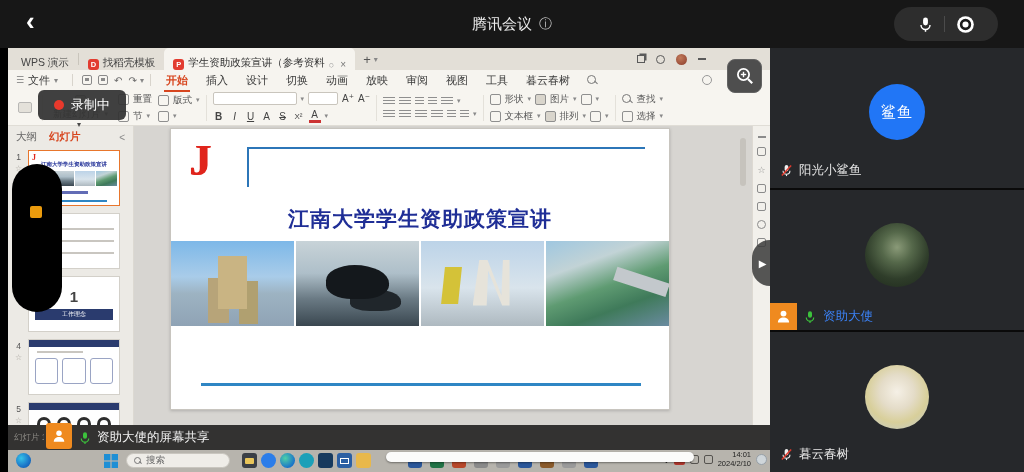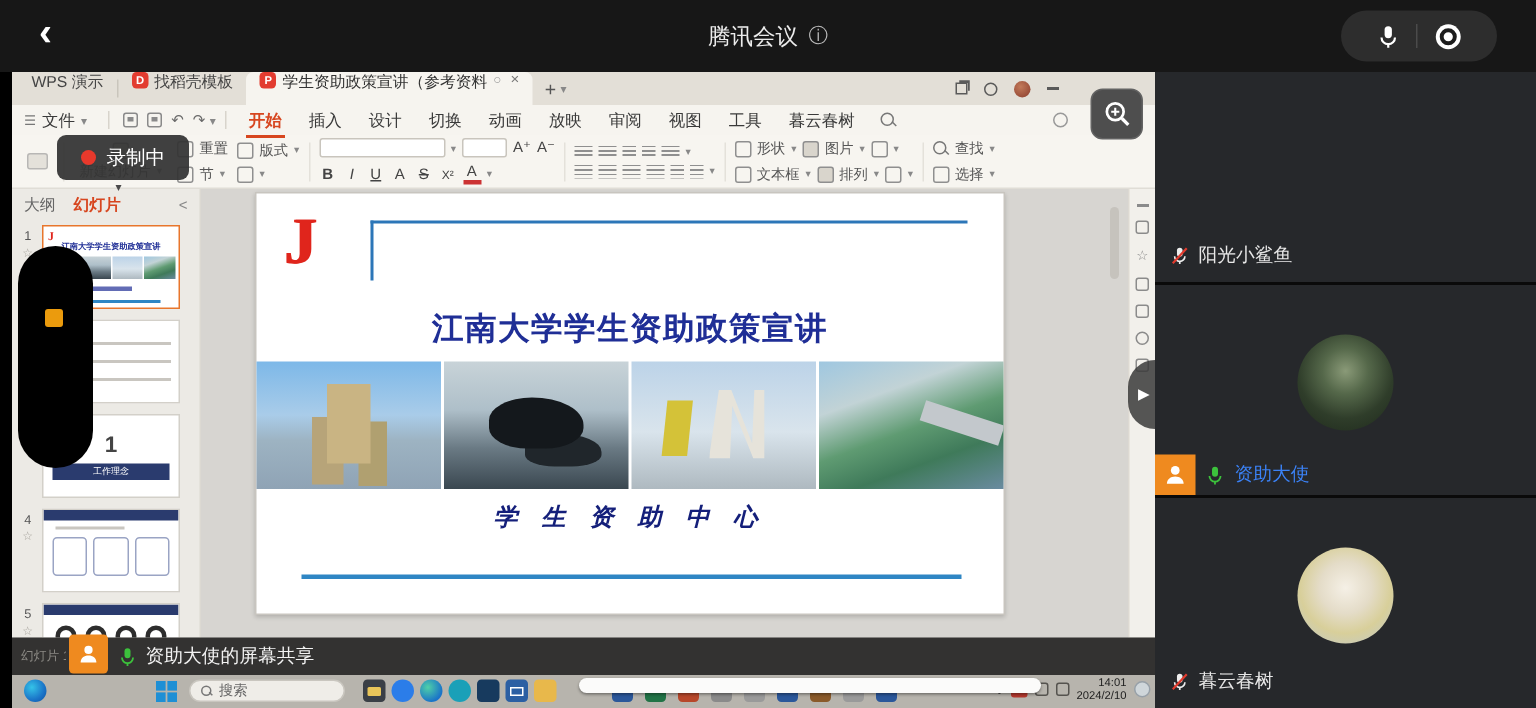--- a/index.html
+++ b/index.html
@@ -14,21 +14,21 @@
   .mtitle{color:#ececec;font-size:15px;display:flex;align-items:center;gap:7px}
   .infoi{color:#bdbdbd;font-size:13px}
   .toppill{position:absolute;right:26px;top:7px;width:104px;height:34px;background:#2d2d2d;border-radius:17px;
            display:flex;align-items:center;justify-content:center;gap:10px}
   .pilldiv{width:1px;height:16px;background:#4b4b4b}
 
   
   .share{position:absolute;left:8px;top:48px;width:762px;height:424px;background:#d7d5d1;overflow:hidden}
 
   .tabbar{height:22px;background:#e3dfd7;display:flex;align-items:center;padding-left:4px;font-size:10.5px;color:#444}
-  .tab{height:22px;display:flex;align-items:flex-start;gap:4px;padding:0 9px;white-space:nowrap}
+  .tab{height:22px;display:flex;align-items:flex-end;gap:4px;padding:0 9px;white-space:nowrap}
   .tabsep{width:1px;height:12px;background:#c9c5bc}
   .tab.active{background:#f6f4ef;border-radius:5px 5px 0 0;color:#333}
   .appico{width:11px;height:11px;border-radius:3px;color:#fff;font-size:7.5px;font-weight:bold;
           display:flex;align-items:center;justify-content:center}
   .ico-red{background:#e23c30}
   .tabmini{color:#999;font-size:9px}
   .tabx{color:#777;font-size:10px;margin-left:2px}
   .newtab{color:#555;font-size:13px;margin:0 3px 0 8px}
   .tcaret{color:#888;font-size:8px}
   .wctrls{margin-left:auto;margin-right:64px;display:flex;align-items:center;gap:11px}
@@ -521,21 +521,20 @@
                 <div class="turtle"></div>
               </div>
             <div class="ph3">
                 <div class="ltr1"></div>
                 <div class="ltr2"></div>
               </div>
             <div class="ph4">
                 <div class="bridge"></div>
               </div>
           </div>
-          <div class="caption">学 生 资 助 中 心</div>
           <div class="bline"></div>
         </div>
         <div class="vscroll"></div>
       </div>
 
       <div class="rail">
         <div class="rl-dash"></div>
         <div class="rl-sq"></div>
         <span>☆</span>
         <div class="rl-sq"></div>
@@ -632,20 +631,21 @@
     <div class="collapsetab">
       <span>▶</span>
     </div>
 
     <div class="scrollpill"></div>
   </div>
 
   <div class="sidebar">
 
     <div class="tile">
+      <div class="av-init">鲨鱼</div>
       <div class="namerow">
         <svg width="13" height="13" viewBox="0 0 14 14" style="color:#eee">
           <rect x="5" y="1.2" width="4" height="6.6" rx="2" fill="currentColor"></rect>
           <path d="M3.3 7.4a3.7 3.7 0 0 0 7.4 0" fill="none" stroke="currentColor" stroke-width="1.2"></path>
           <line x1="7" y1="11.1" x2="7" y2="13" stroke="currentColor" stroke-width="1.2"></line>
           <line x1="2" y1="12.4" x2="12" y2="1.6" stroke="#e23b2e" stroke-width="1.6"></line>
         </svg>
         <span>阳光小鲨鱼</span>
       </div>
     </div>

